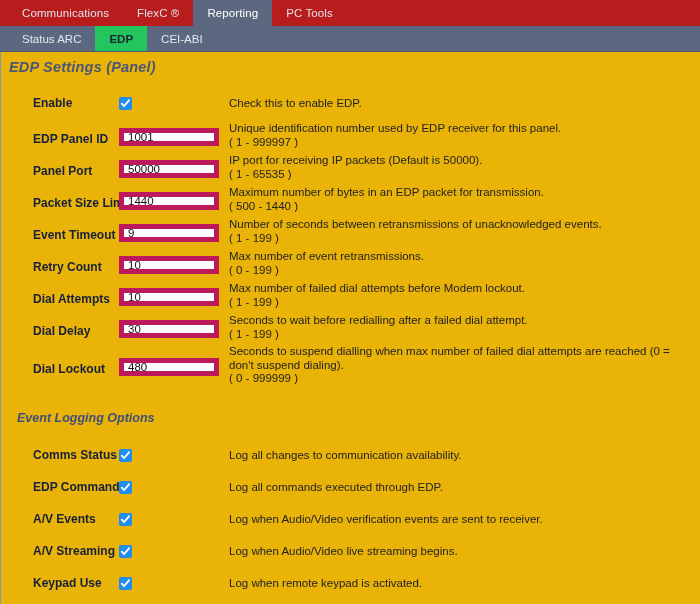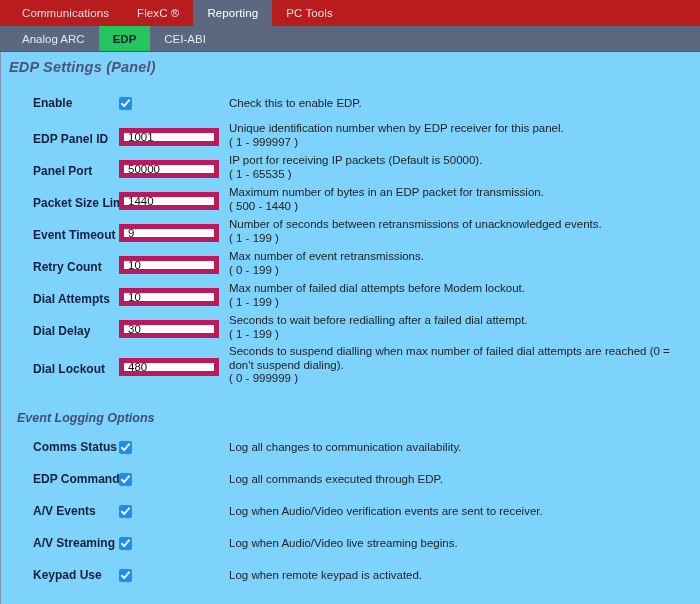--- a/index.html
+++ b/index.html
@@ -74,21 +74,21 @@
     color: #1d2330;
     font-weight: bold;
   }
 
   
   .page-body {
     position: relative;
     height: 552px;
     border-left: 1px solid #8894b0;
     box-sizing: border-box;
-    background: #7dd3fc;
+    background: #eab308;
     padding: 0;
   }
   .page-title {
     font-size: 14.5px;
     font-weight: bold;
     font-style: italic;
     color: #4a5578;
     padding: 7px 0 0 8px;
     letter-spacing: .2px;
   }
@@ -169,21 +169,21 @@
   }
 
   
   .section-head {
     font-weight: bold;
     font-style: italic;
     font-size: 12.5px;
     color: #3f4f7a;
     padding: 0 0 0 16px;
     margin-top: 24px;
-    margin-bottom: 6px;
+    margin-bottom: 14px;
   }
 </style>
 </head>
 <body>
 
 <div id="app">
 
   <div class="tabbar-primary">
     <div class="tab-primary">
       <span>Communications</span>
@@ -194,21 +194,21 @@
     <div class="tab-primary active">
       <span>Reporting</span>
     </div>
     <div class="tab-primary">
       <span>PC Tools</span>
     </div>
   </div>
 
   <div class="tabbar-secondary">
     <div class="tab-secondary">
-      <span>Analog ARC</span>
+      <span>Status ARC</span>
     </div>
     <div class="tab-secondary active">
       <span>EDP</span>
     </div>
     <div class="tab-secondary">
       <span>CEI-ABI</span>
     </div>
   </div>
 
   <div class="page-body">
@@ -230,21 +230,21 @@
           <span>Check this to enable EDP.</span>
         </div>
       </div>
 
       <div class="row row-field">
         <div class="cell-label">EDP Panel ID</div>
         <div class="cell-control">
           <input class="text-field" type="text" value="1001" style="">
         </div>
         <div class="cell-desc">
-          <span>Unique identification number when by EDP receiver for this panel.</span>
+          <span>Unique identification number used by EDP receiver for this panel.</span>
           <span class="desc-range">( 1 - 999997 )</span>
         </div>
       </div>
 
       <div class="row row-field">
         <div class="cell-label">Panel Port</div>
         <div class="cell-control">
           <input class="text-field" type="text" value="50000" style="">
         </div>
         <div class="cell-desc">

